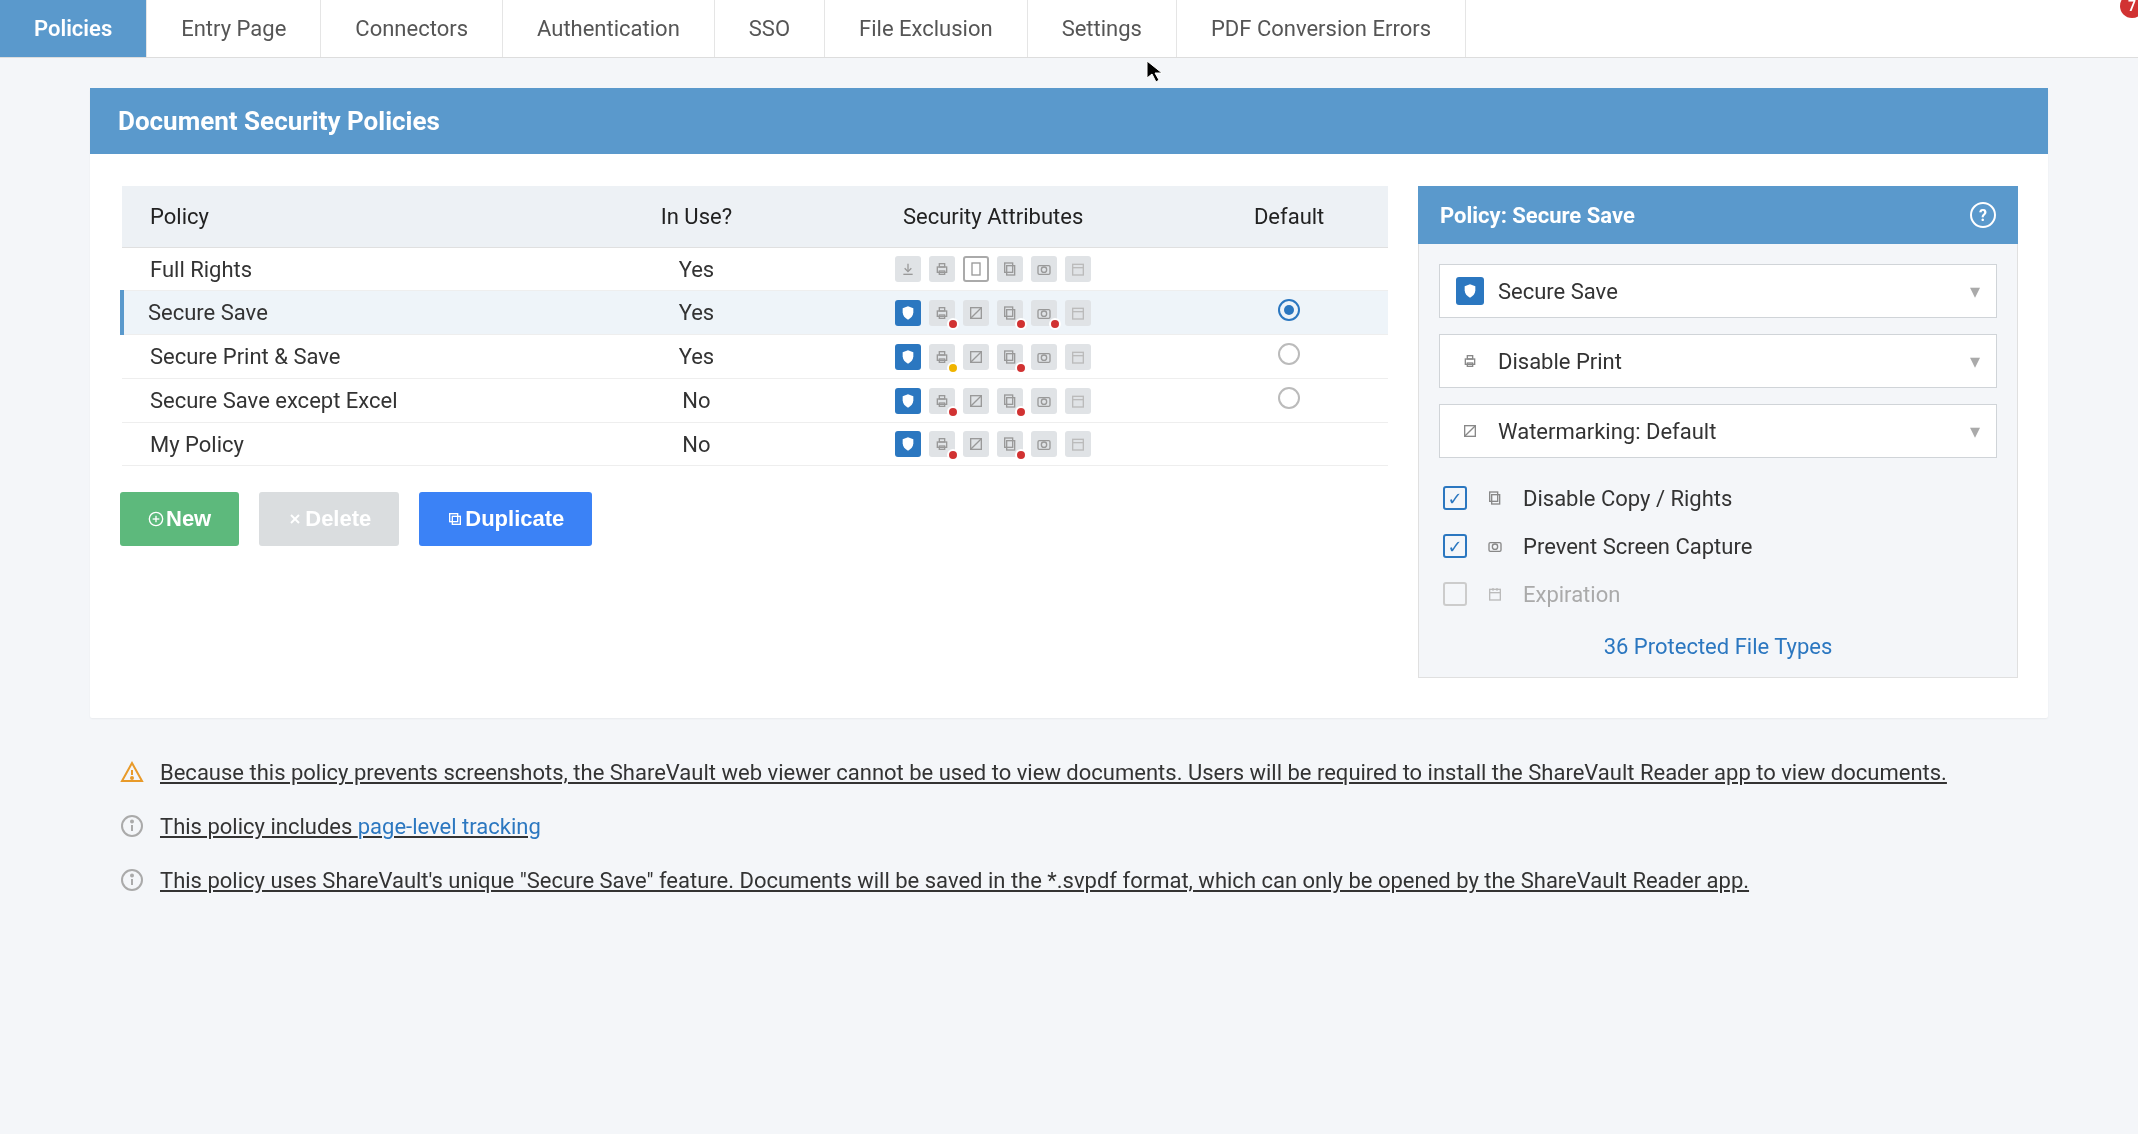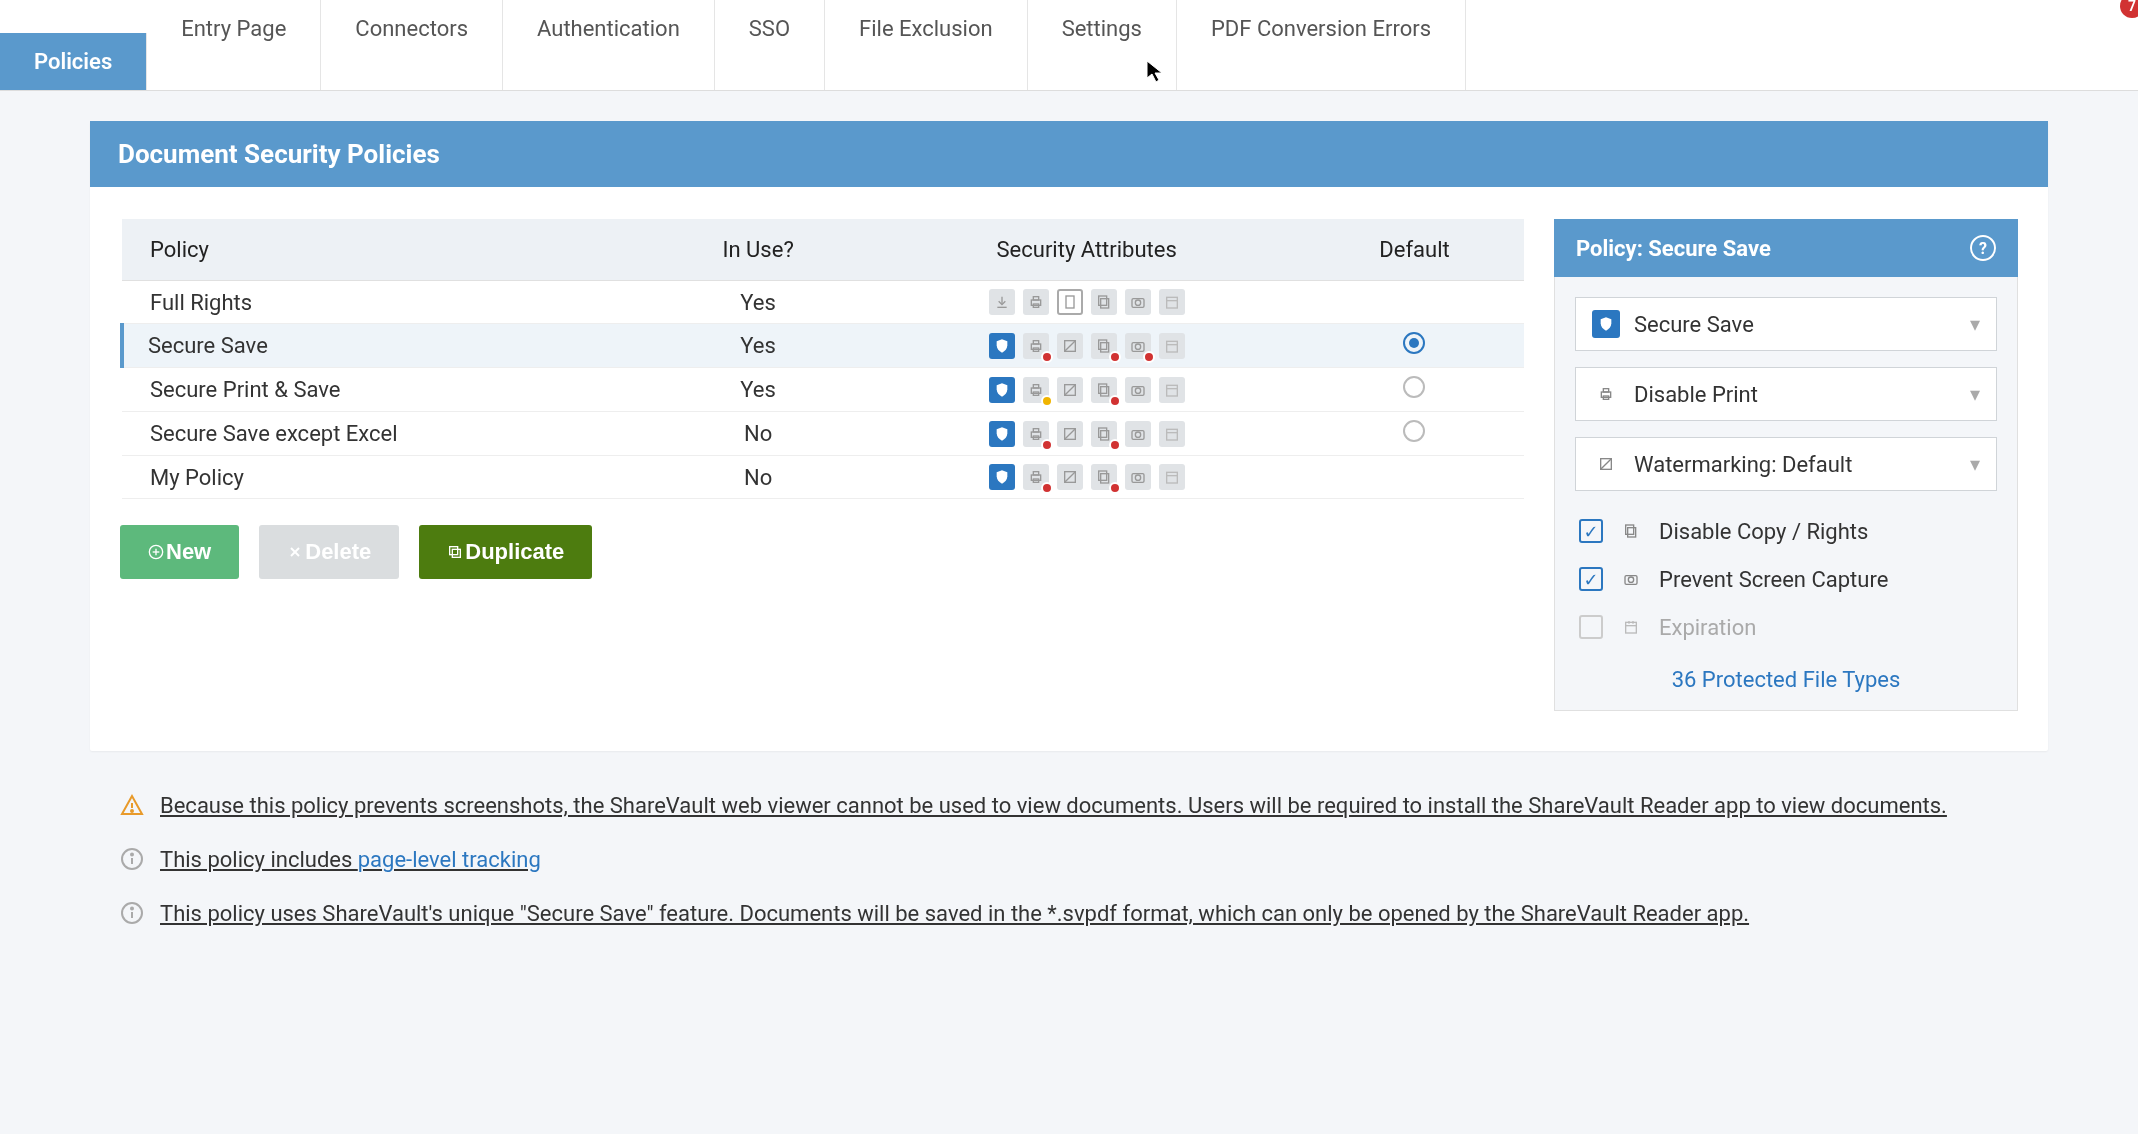--- a/index.html
+++ b/index.html
@@ -1,31 +1,31 @@
 <!DOCTYPE html>
 <html><head>
 <meta charset="utf-8">
 <style>
 * { box-sizing: border-box; margin: 0; padding: 0; }
 body { font-family: -apple-system, "Segoe UI", Roboto, sans-serif; background: #f4f6f9; color: #333; font-size: 20px; }
 
 
 .tabs { display: flex; background: #fff; border-bottom: 1px solid #ddd; position: relative; }
 .tab { padding: 16px 34px; border-right: 1px solid #e5e5e5; cursor: pointer; color: #555; font-size: 22px; white-space: nowrap; }
-.tab.active { background: #5a99cc; color: #fff; font-weight: 600; margin-top: 33px; }
+.tab.active { background: #5a99cc; color: #fff; font-weight: 600; }
 .tab:last-child { border-right: none; }
 .badge-7 { position: absolute; top: -6px; right: -6px; background: #d13232; color: #fff; border-radius: 50%; width: 24px; height: 24px; line-height: 24px; text-align: center; font-size: 14px; font-weight: 600; }
 
 .container { padding: 30px 90px 40px 90px; }
 .panel { background: #fff; border-radius: 2px; box-shadow: 0 1px 2px rgba(0,0,0,0.05); }
 .panel-header { background: #5a99cc; color: #fff; padding: 18px 28px; font-size: 26px; font-weight: 700; }
 
 .panel-body { padding: 32px 30px 40px 30px; display: flex; gap: 30px; }
 .left-col { flex: 1.85; }
-.right-col { width: 464px; border-radius: 14px; }
+.right-col { width: 600px; border-radius: 14px; }
 
 
 .policy-table { width: 100%; border-collapse: collapse; }
 .policy-table th { background: #edf1f5; text-align: left; padding: 18px 28px; font-size: 22px; font-weight: 400; color: #222; border-bottom: 1px solid #e0e0e0; }
 .policy-table th:nth-child(2), .policy-table th:nth-child(3), .policy-table th:nth-child(4) { text-align: center; }
 .policy-table td { padding: 8px 28px; border-bottom: 1px solid #eee; font-size: 22px; color: #333; }
 .policy-table td:nth-child(2), .policy-table td:nth-child(3), .policy-table td:nth-child(4) { text-align: center; }
 .policy-table tr.selected { background: #eef4f9; position: relative; }
 .policy-table tr.selected td:first-child { border-left: 4px solid #5a99cc; padding-left: 24px; }
 .inuse-yes { color: #2b77c0; }
@@ -45,21 +45,21 @@
 
 .radio { width: 22px; height: 22px; border: 2px solid #bbb; border-radius: 50%; display: inline-block; position: relative; cursor: pointer; }
 .radio.checked { border-color: #2b77c0; }
 .radio.checked::after { content: ''; position: absolute; inset: 4px; background: #2b77c0; border-radius: 50%; }
 
 
 .btn-row { display: flex; gap: 20px; margin-top: 26px; }
 .btn { padding: 14px 28px; border: none; border-radius: 3px; font-size: 22px; font-weight: 600; cursor: pointer; display: flex; align-items: center; gap: 2px; color: #fff; }
 .btn-new { background: #5db97c; }
 .btn-del { background: #dadddf; color: #fff; cursor: not-allowed; }
-.btn-dup { background: #4d7c0f; }
+.btn-dup { background: #3b82f6; }
 
 
 .side-header { background: #5a99cc; color: #fff; padding: 16px 22px; font-size: 22px; font-weight: 700; display: flex; justify-content: space-between; align-items: center; }
 .help-circle { width: 26px; height: 26px; border: 2px solid #fff; border-radius: 50%; display: flex; align-items: center; justify-content: center; font-size: 16px; }
 .side-body { background: #f4f6f9; padding: 20px 20px 14px 20px; border: 1px solid #e0e0e0; border-top: none; }
 .sel { background: #fff; border: 1px solid #d0d4d8; padding: 12px 16px; margin-bottom: 16px; display: flex; align-items: center; gap: 14px; cursor: pointer; }
 .sel .lbl { flex: 1; font-size: 22px; color: #333; }
 .sel .chev { color: #aaa; }
 .siconbox { width: 28px; height: 28px; display: flex; align-items: center; justify-content: center; border-radius: 3px; position: relative; }
 .siconbox.blue { background: #2b77c0; }

